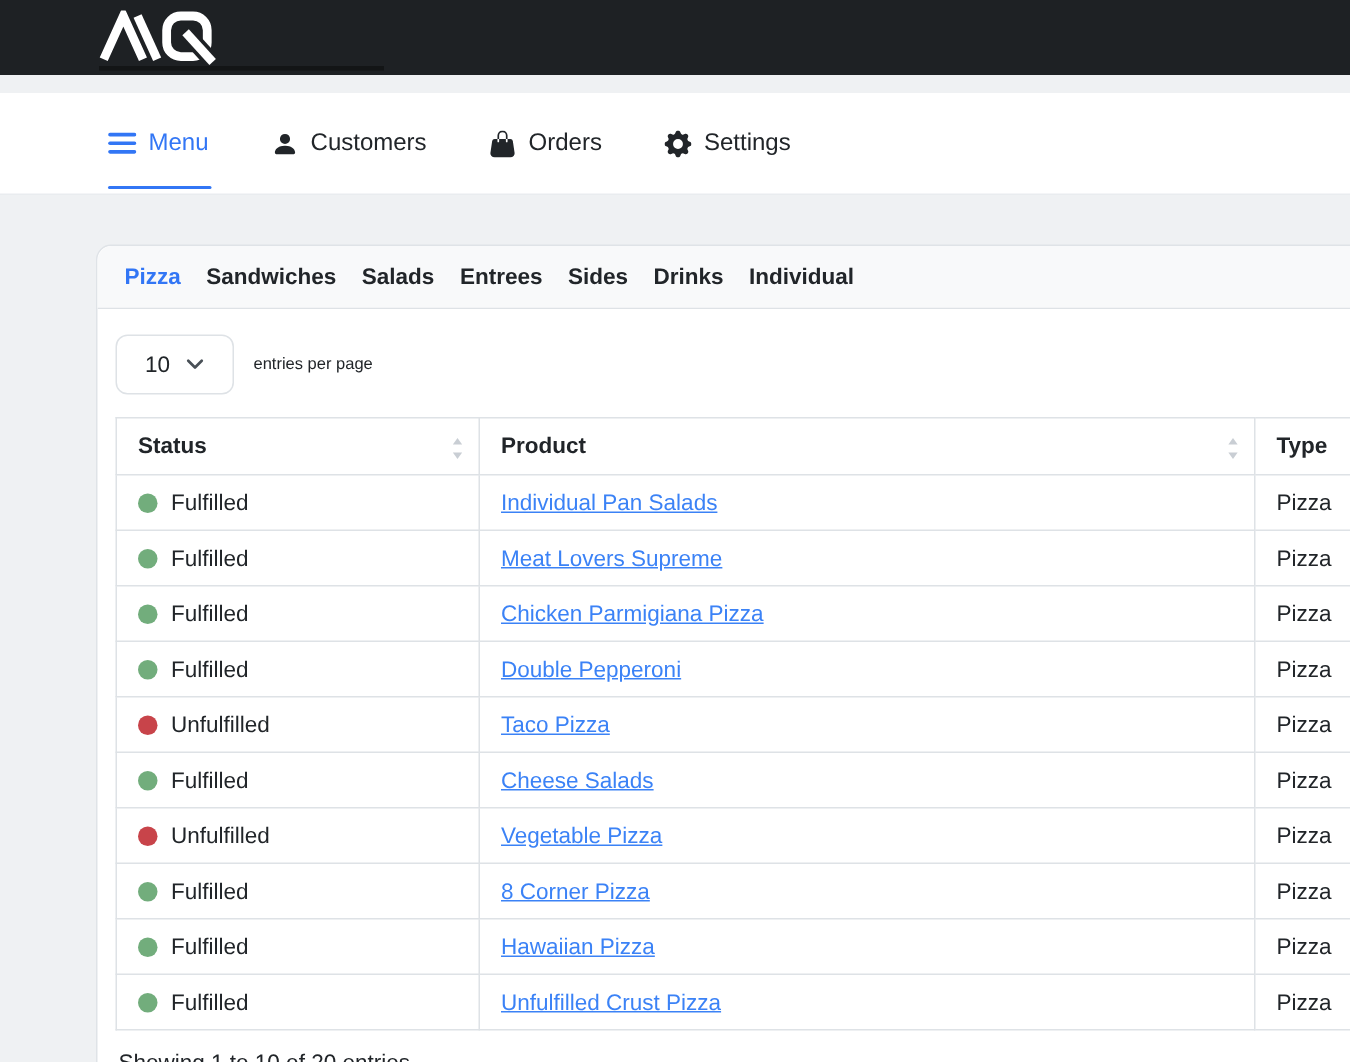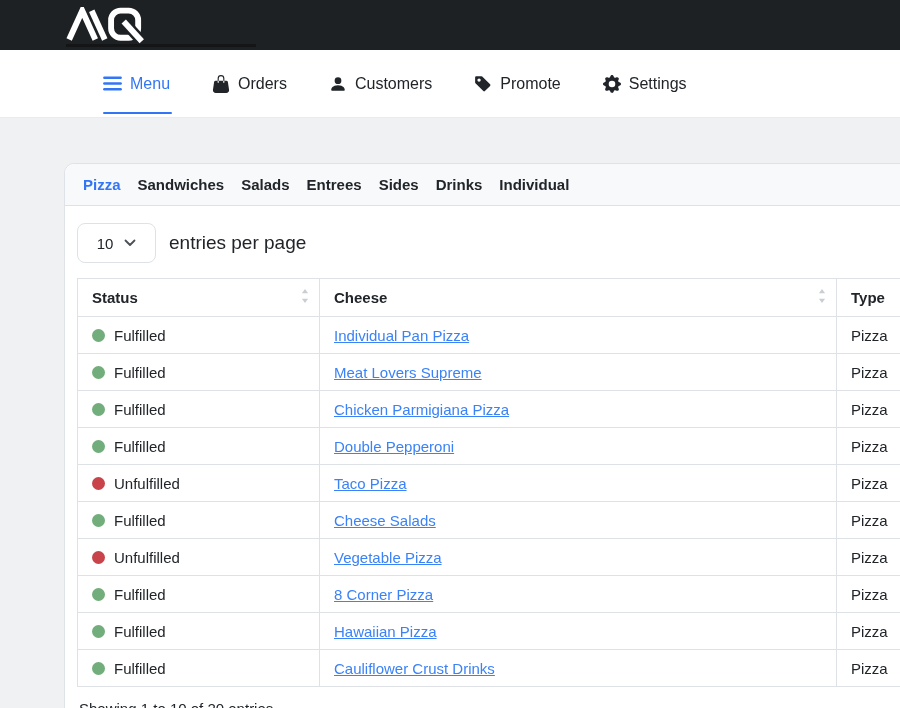--- a/index.html
+++ b/index.html
@@ -14,22 +14,22 @@
   body{
     position:relative;overflow:hidden;background:var(--page-bg);
     font-family:"Liberation Sans",sans-serif;color:var(--ink);
   }
   
   .topbar{position:absolute;left:0;top:0;width:900px;height:50px;background:#1e2124;}
   .logo{position:absolute;left:66px;top:7px;}
   .logo-shadow{position:absolute;left:66px;top:44px;width:190px;height:3px;background:#121314;opacity:.85;}
   
   .navbar{
-    position:absolute;left:0;top:50px;width:900px;height:68px;background:#ffffff;
-    border-bottom:1px solid #e9ecef;display:flex;align-items:stretch;padding-left:103px;gap:42px;
+    position:absolute;left:0;top:62px;width:900px;height:68px;background:#ffffff;
+    border-bottom:1px solid #e9ecef;display:flex;align-items:stretch;padding-left:72px;gap:42px;
   }
   .nav-item{
     position:relative;display:flex;align-items:center;gap:8px;font-size:16px;color:var(--ink);cursor:pointer;
   }
   .nav-item svg{flex:0 0 auto;}
   .nav-item.active{color:var(--accent);}
   .nav-item.active::after{
     content:"";position:absolute;left:0;right:-2px;bottom:3px;height:2.5px;border-radius:2px;background:var(--accent);
   }
   
@@ -44,27 +44,27 @@
   .tab{font-size:15px;font-weight:700;color:var(--ink);cursor:pointer;white-space:nowrap;}
   .tab.active{color:var(--accent);}
   .card-body{padding:17px 12px 0 12px;}
   
   .entries-row{display:flex;align-items:center;gap:13px;margin-bottom:15px;}
   .select-box{
     display:flex;align-items:center;justify-content:center;gap:11px;
     width:79px;height:40px;border:1px solid var(--border);border-radius:8px;background:#fff;
     font-size:15px;color:var(--ink);cursor:pointer;
   }
-  .entries-label{font-size:19px;text-align:center;}
+  .entries-label{font-size:11px;text-align:center;}
   
   table{border-collapse:collapse;table-layout:fixed;width:940px;}
   th,td{border:1px solid var(--border);font-size:15px;text-align:left;vertical-align:middle;}
   th{font-weight:700;padding:8px 10px 8px 14px;height:38px;}
   td{padding:8px 14px;height:37px;}
-  .th-inner{display:flex;align-items:flex-start;justify-content:space-between;gap:6px;}
+  .th-inner{display:flex;align-items:flex-end;justify-content:space-between;gap:6px;}
   .sort-icon{flex:0 0 auto;display:inline-flex;}
   .col-status{width:242px;}
   .col-product{width:517px;}
   .col-type{width:181px;}
   .status-cell{display:flex;align-items:center;gap:9px;}
   .dot{width:13px;height:13px;border-radius:50%;flex:0 0 auto;}
   a.product-link{color:var(--link);text-decoration:underline;cursor:pointer;}
   .footer-text{font-size:15px;color:var(--ink);margin-top:13px;padding-left:2px;}
 </style>
 </head>
@@ -85,35 +85,29 @@
   <div class="nav-item active">
     <svg width="19" height="15" viewBox="0 0 20 16" fill="currentColor">
       <rect y="0.6" width="20" height="2.6" rx="1.3"></rect>
         <rect y="6.7" width="20" height="2.6" rx="1.3"></rect>
         <rect y="12.8" width="20" height="2.6" rx="1.3"></rect>
     </svg>
     <span>Menu</span>
   </div>
   <div class="nav-item">
     <svg width="18" height="18" viewBox="0 0 16 16" fill="currentColor">
+      <path d="M3 14s-1 0-1-1 1-4 6-4 6 3 6 4-1 1-1 1zM8 8a3 3 0 1 0 0-6 3 3 0 0 0 0 6"></path>
+    </svg>
+    <span>Customers</span>
+  </div>
+  <div class="nav-item">
+    <svg width="18" height="18" viewBox="0 0 16 16" fill="currentColor">
       <path d="M8 1a2 2 0 0 0-2 2v2H5V3a3 3 0 1 1 6 0v2h-1V3a2 2 0 0 0-2-2M5 5H3.36a1.5 1.5 0 0 0-1.483 1.277L.85 13.13A2.5 2.5 0 0 0 3.322 16h9.355a2.5 2.5 0 0 0 2.473-2.87l-1.028-6.853A1.5 1.5 0 0 0 12.64 5H11v1.5a.5.5 0 0 1-1 0V5H6v1.5a.5.5 0 0 1-1 0z"></path>
     </svg>
     <span>Orders</span>
-  </div>
-  <div class="nav-item">
-    <svg width="18" height="18" viewBox="0 0 16 16" fill="currentColor">
-      <path d="M3 14s-1 0-1-1 1-4 6-4 6 3 6 4-1 1-1 1zM8 8a3 3 0 1 0 0-6 3 3 0 0 0 0 6"></path>
-    </svg>
-    <span>Customers</span>
-  </div>
-  <div class="nav-item">
-    <svg width="18" height="18" viewBox="0 0 16 16" fill="currentColor">
-      <path d="M2 1a1 1 0 0 0-1 1v4.586a1 1 0 0 0 .293.707l7 7a1 1 0 0 0 1.414 0l4.586-4.586a1 1 0 0 0 0-1.414l-7-7A1 1 0 0 0 6.586 1zm4 3.5a1.5 1.5 0 1 1-3 0 1.5 1.5 0 0 1 3 0"></path>
-    </svg>
-    <span>Promote</span>
   </div>
   <div class="nav-item">
     <svg width="18" height="18" viewBox="0 0 16 16" fill="currentColor">
       <path d="M9.405 1.05c-.413-1.4-2.397-1.4-2.81 0l-.1.34a1.464 1.464 0 0 1-2.105.872l-.31-.17c-1.283-.698-2.686.705-1.987 1.987l.169.311c.446.82.023 1.841-.872 2.105l-.34.1c-1.4.413-1.4 2.397 0 2.81l.34.1a1.464 1.464 0 0 1 .872 2.105l-.17.31c-.698 1.283.705 2.686 1.987 1.987l.311-.169a1.464 1.464 0 0 1 2.105.872l.1.34c.413 1.4 2.397 1.4 2.81 0l.1-.34a1.464 1.464 0 0 1 2.105-.872l.31.17c1.283.698 2.686-.705 1.987-1.987l-.169-.311a1.464 1.464 0 0 1 .872-2.105l.34-.1c1.4-.413 1.4-2.397 0-2.81l-.34-.1a1.464 1.464 0 0 1-.872-2.105l.17-.31c.698-1.283-.705-2.686-1.987-1.987l-.311.169a1.464 1.464 0 0 1-2.105-.872zM8 10.93a2.929 2.929 0 1 1 0-5.86 2.929 2.929 0 0 1 0 5.858z"></path>
     </svg>
     <span>Settings</span>
   </div>
 </nav>
 
 <main class="card">
@@ -147,21 +141,21 @@
               <span class="sort-icon">
                 <svg width="8" height="14" viewBox="0 0 8 14">
                     <path d="M4 0l3.1 4.3H.9z" fill="#c9ced4"></path>
                     <path d="M4 14L.9 9.7h6.2z" fill="#c9ced4"></path>
                   </svg>
               </span>
             </span>
           </th>
           <th class="col-product">
             <span class="th-inner">
-              <span>Cheese</span>
+              <span>Product</span>
               <span class="sort-icon">
                 <svg width="8" height="14" viewBox="0 0 8 14">
                     <path d="M4 0l3.1 4.3H.9z" fill="#c9ced4"></path>
                     <path d="M4 14L.9 9.7h6.2z" fill="#c9ced4"></path>
                   </svg>
               </span>
             </span>
           </th>
           <th class="col-type">
             <span class="th-inner">
@@ -173,21 +167,21 @@
       </thead>
       <tbody>
   <tr>
     <td>
       <span class="status-cell">
         <span class="dot" style="background: rgb(114, 173, 124);"></span>
         <span>Fulfilled</span>
       </span>
     </td>
     <td>
-      <a class="product-link">Individual Pan Pizza</a>
+      <a class="product-link">Individual Pan Salads</a>
     </td>
     <td>Pizza</td>
   </tr>
 
   <tr>
     <td>
       <span class="status-cell">
         <span class="dot" style="background: rgb(114, 173, 124);"></span>
         <span>Fulfilled</span>
       </span>
@@ -290,21 +284,21 @@
   </tr>
 
   <tr>
     <td>
       <span class="status-cell">
         <span class="dot" style="background: rgb(114, 173, 124);"></span>
         <span>Fulfilled</span>
       </span>
     </td>
     <td>
-      <a class="product-link">Cauliflower Crust Drinks</a>
+      <a class="product-link">Unfulfilled Crust Pizza</a>
     </td>
     <td>Pizza</td>
   </tr>
 </tbody>
     </table>
 
     <div class="footer-text">Showing 1 to 10 of 20 entries</div>
   </div>
 </main>
 

